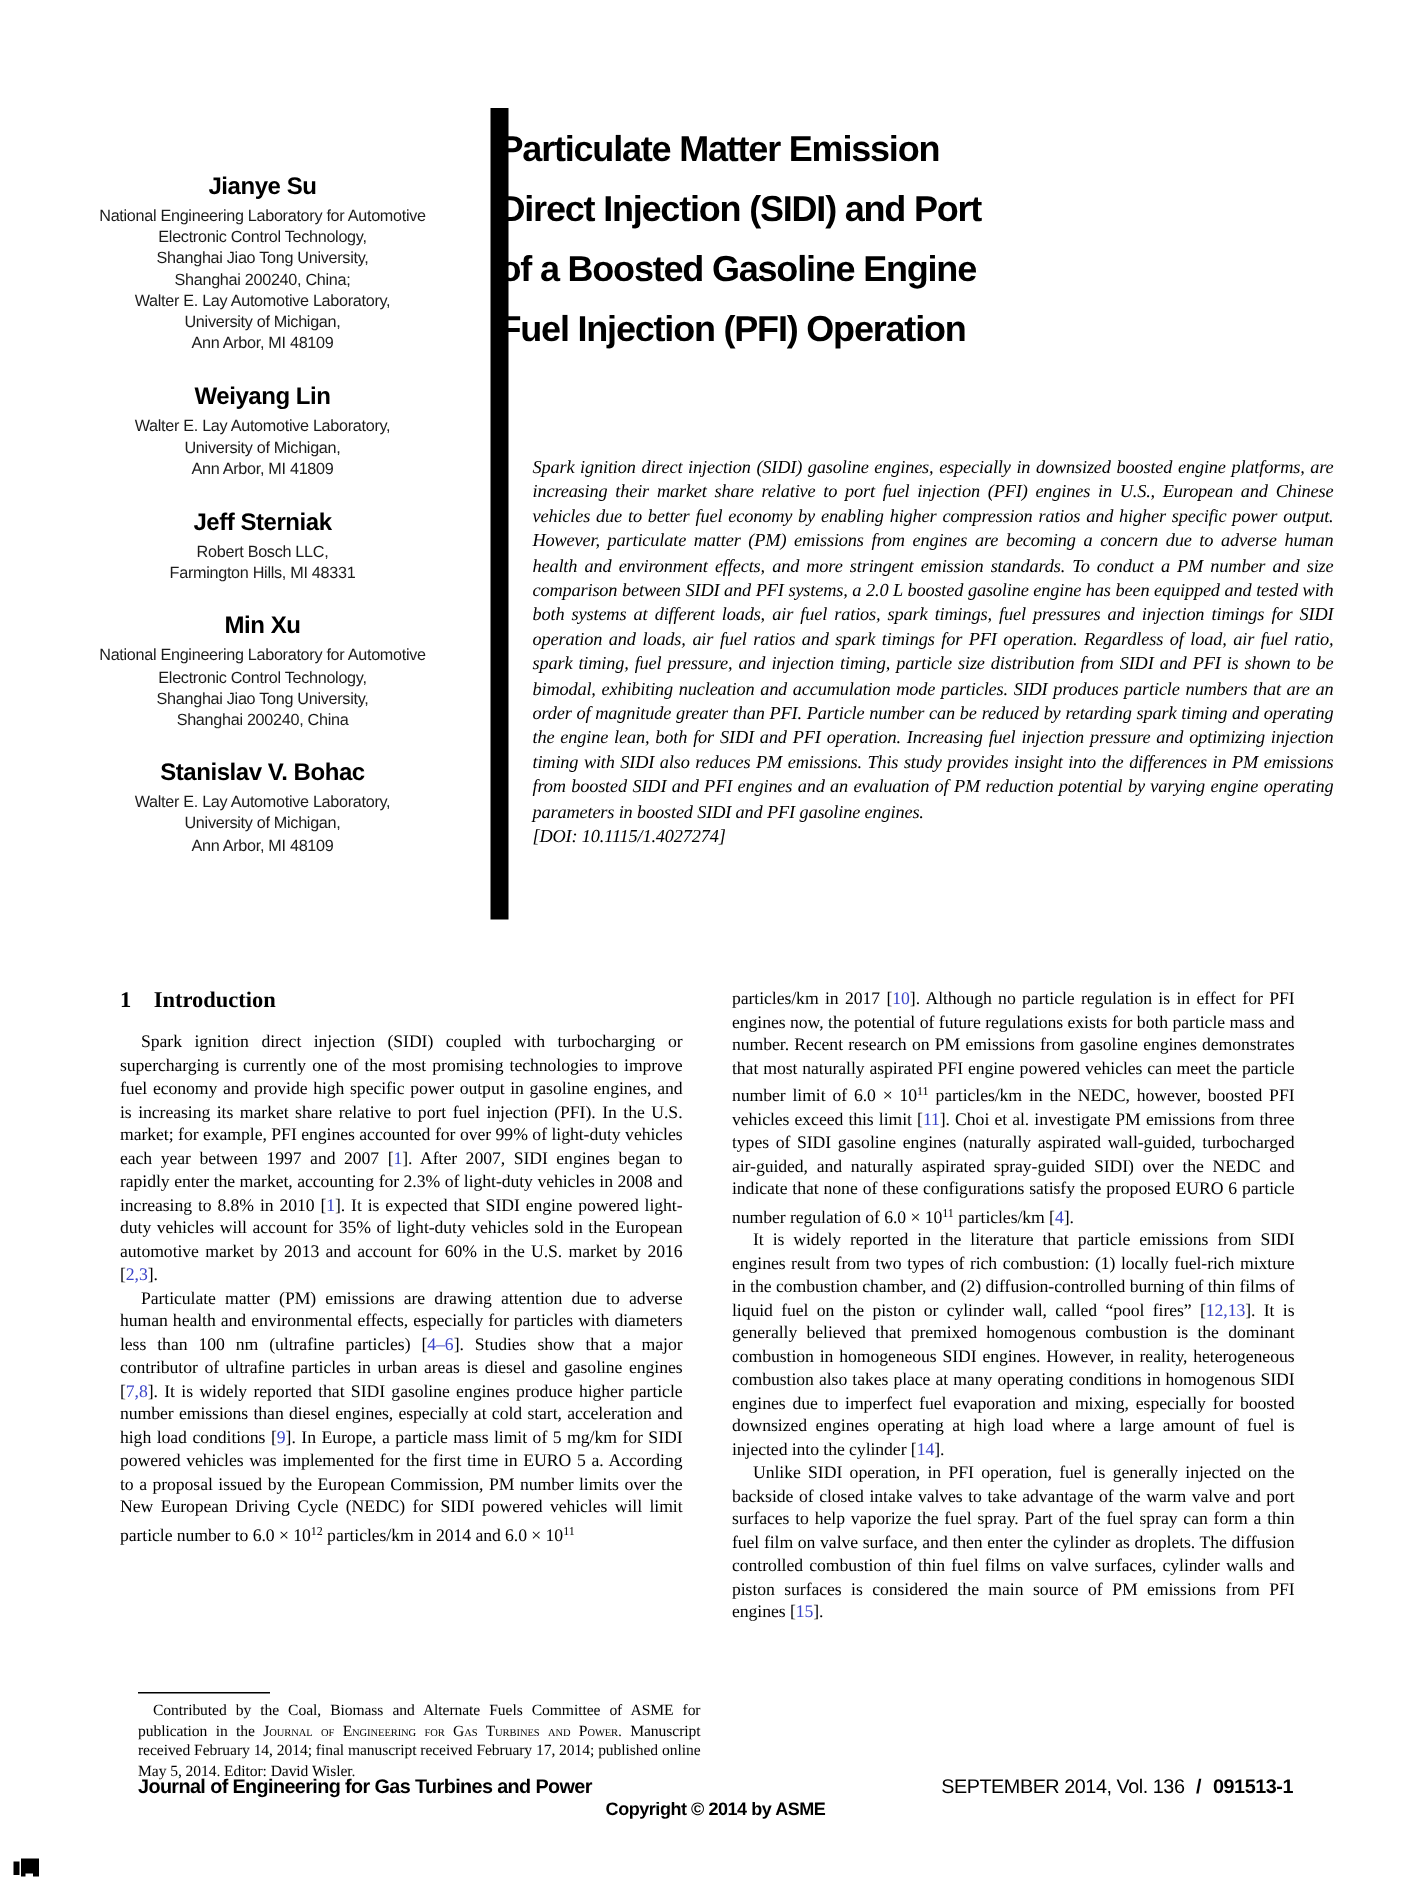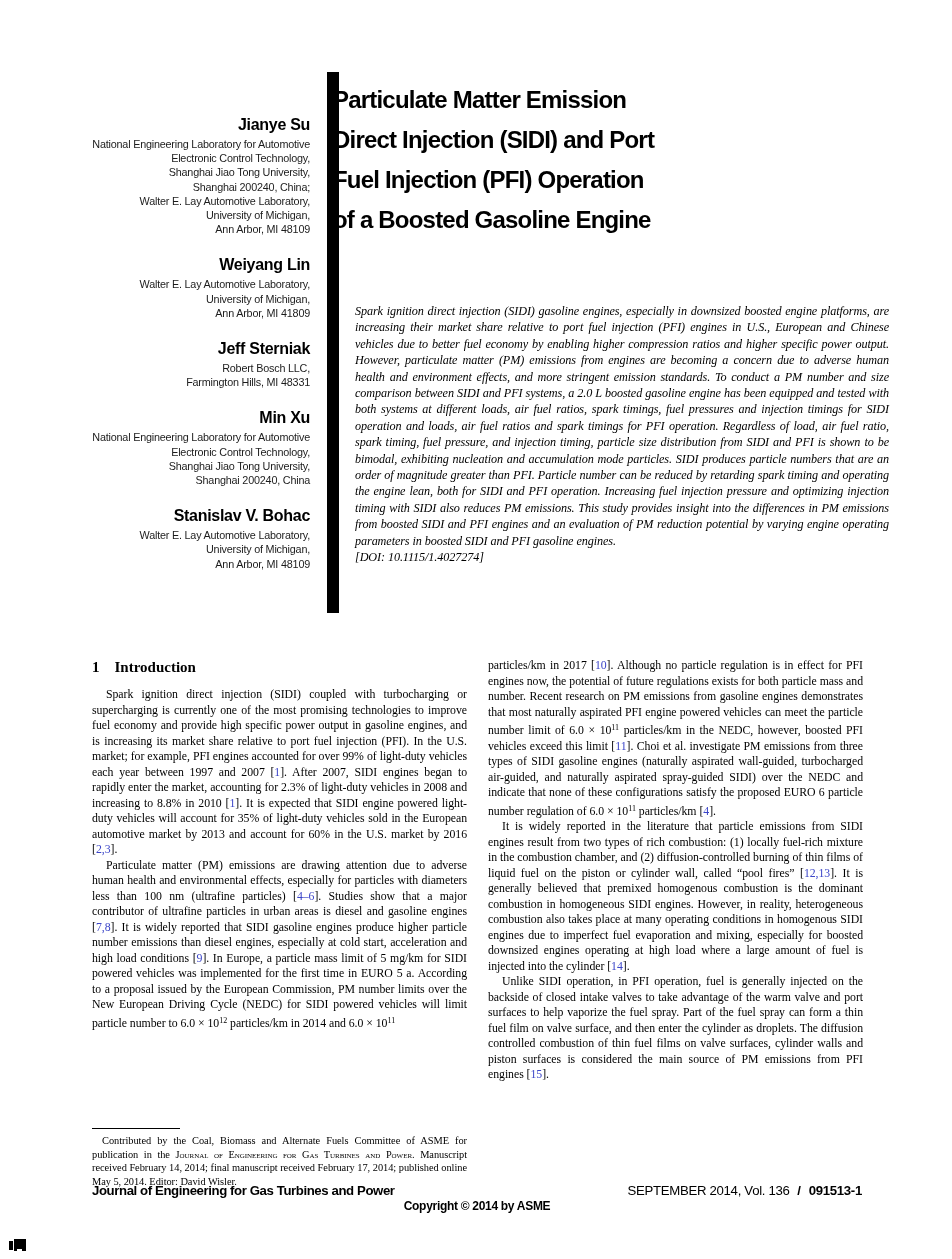--- a/index.html
+++ b/index.html
@@ -1,20 +1,20 @@
 <!DOCTYPE html>
 <html style="--cite: #3b45c8;"><head>
 <meta charset="utf-8">
 <style>
   html,body{margin:0;padding:0;background:#ffffff;}
   .page{position:relative;width:952px;height:1259px;background:#fff;overflow:hidden;
         font-family:"Liberation Serif",serif;color:#000;}
 
   
-  .authors{position:absolute;left:40px;top:116px;width:270px;text-align:right;
+  .authors{position:absolute;left:40px;top:116px;width:270px;text-align:center;
            font-family:"Liberation Sans",sans-serif;}
   .author-block{margin-top:20px;}
   .author-block:first-child{margin-top:0;}
   .author-name{font-weight:bold;font-size:16px;line-height:18px;margin-bottom:3px;
                letter-spacing:-0.3px;}
   .author-aff{font-size:10.8px;line-height:14.2px;color:#1c1c1c;white-space:pre-line;
               letter-spacing:-0.2px;}
 
   
   .accent-bar{position:absolute;left:327px;top:72px;width:12px;height:541px;background:#000;}
@@ -27,21 +27,21 @@
 
   
   .abstract{position:absolute;left:355px;top:303px;width:534px;
             font-style:italic;font-size:12.2px;line-height:16.4px;text-align:justify;
             letter-spacing:-0.1px;}
   .doi-line{}
 
   
   .col{position:absolute;top:658px;width:375px;font-size:11.8px;line-height:15.5px;
        text-align:justify;letter-spacing:-0.05px;}
-  .col-left{left:92px;}
+  .col-left{left:80px;}
   .col-right{left:488px;}
   .sec-heading{font-size:15px;font-weight:bold;line-height:18px;margin-bottom:11px;
                text-align:left;letter-spacing:0;}
   .sec-heading .sec-num{margin-right:15px;}
   .para{margin:0;}
   .para.indent{text-indent:14px;}
   .seg-cite{color:var(--cite,#3b45c8);}
   .seg-sup{font-size:8px;vertical-align:4px;letter-spacing:0;}
   .seg-sc{font-variant:small-caps;}
 
@@ -107,22 +107,22 @@
 University of Michigan,
 Ann Arbor, MI 48109</div>
     </div>
   </div>
 
   <div class="accent-bar"></div>
 
   <div class="title">
     <div>Particulate Matter Emission</div>
     <div>Direct Injection (SIDI) and Port</div>
+    <div>of a Boosted Gasoline Engine</div>
     <div>Fuel Injection (PFI) Operation</div>
-    <div>of a Boosted Gasoline Engine</div>
   </div>
 
   <div class="abstract">
     <span>Spark ignition direct injection (SIDI) gasoline engines, especially in downsized boosted engine platforms, are increasing their market share relative to port fuel injection (PFI) engines in U.S., European and Chinese vehicles due to better fuel economy by enabling higher compression ratios and higher specific power output. However, particulate matter (PM) emissions from engines are becoming a concern due to adverse human health and environment effects, and more stringent emission standards. To conduct a PM number and size comparison between SIDI and PFI systems, a 2.0 L boosted gasoline engine has been equipped and tested with both systems at different loads, air fuel ratios, spark timings, fuel pressures and injection timings for SIDI operation and loads, air fuel ratios and spark timings for PFI operation. Regardless of load, air fuel ratio, spark timing, fuel pressure, and injection timing, particle size distribution from SIDI and PFI is shown to be bimodal, exhibiting nucleation and accumulation mode particles. SIDI produces particle numbers that are an order of magnitude greater than PFI. Particle number can be reduced by retarding spark timing and operating the engine lean, both for SIDI and PFI operation. Increasing fuel injection pressure and optimizing injection timing with SIDI also reduces PM emissions. This study provides insight into the differences in PM emissions from boosted SIDI and PFI engines and an evaluation of PM reduction potential by varying engine operating parameters in boosted SIDI and PFI gasoline engines.</span>
     <div class="doi-line">[DOI: 10.1115/1.4027274]</div>
   </div>
 
   <div class="col col-left">
     <div class="sec-heading">
       <span class="sec-num">1</span><span>Introduction</span>

